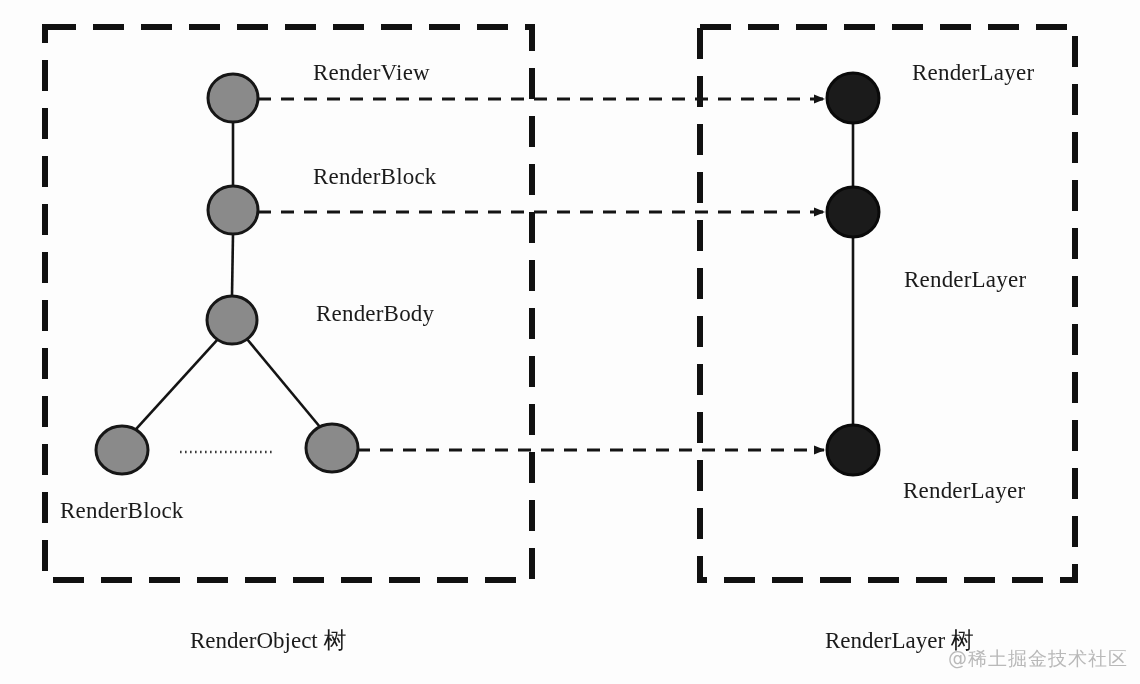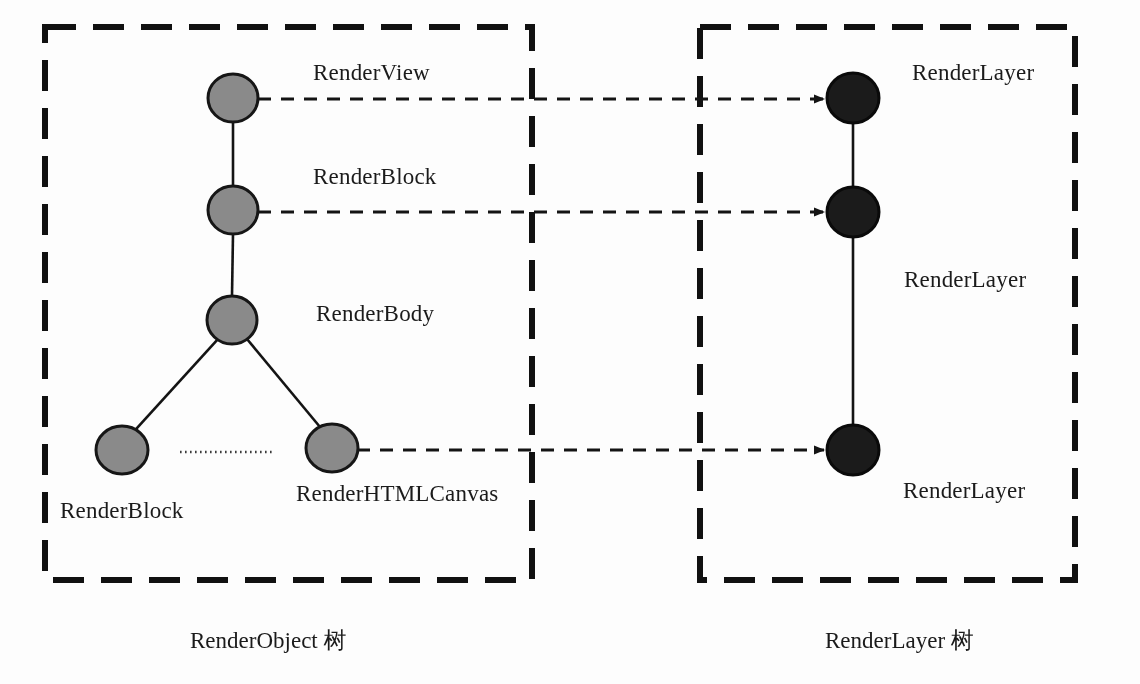--- a/index.html
+++ b/index.html
@@ -93,23 +93,23 @@
       <ellipse cx="853" cy="98" rx="26" ry="25" fill="#1b1b1b" stroke="#0a0a0a" stroke-width="3"></ellipse>
       <ellipse cx="853" cy="212" rx="26" ry="25" fill="#1b1b1b" stroke="#0a0a0a" stroke-width="3"></ellipse>
       <ellipse cx="853" cy="450" rx="26" ry="25" fill="#1b1b1b" stroke="#0a0a0a" stroke-width="3"></ellipse>
     </g>
   </svg>
 
   <div class="lbl" style="left:313px; top:60px;">RenderView</div>
   <div class="lbl" style="left:313px; top:164px;">RenderBlock</div>
   <div class="lbl" style="left:316px; top:301px;">RenderBody</div>
   <div class="lbl" style="left:60px; top:498px;">RenderBlock</div>
-  <div class="lbl" style="left:296px; top:481px;">RenderHTMLCanvas</div>
 
   <div class="lbl" style="left:912px; top:60px;">RenderLayer</div>
   <div class="lbl" style="left:904px; top:267px;">RenderLayer</div>
   <div class="lbl" style="left:903px; top:478px;">RenderLayer</div>
 
   <div class="caption" style="left:825px; top:625px;">RenderLayer 树</div>
   <div class="caption" style="left:190px; top:625px;">RenderObject 树</div>
 
+  <div class="watermark" style="left:948px; top:646px;">@稀土掘金技术社区</div>
 
 </div>
 
 </body></html>

